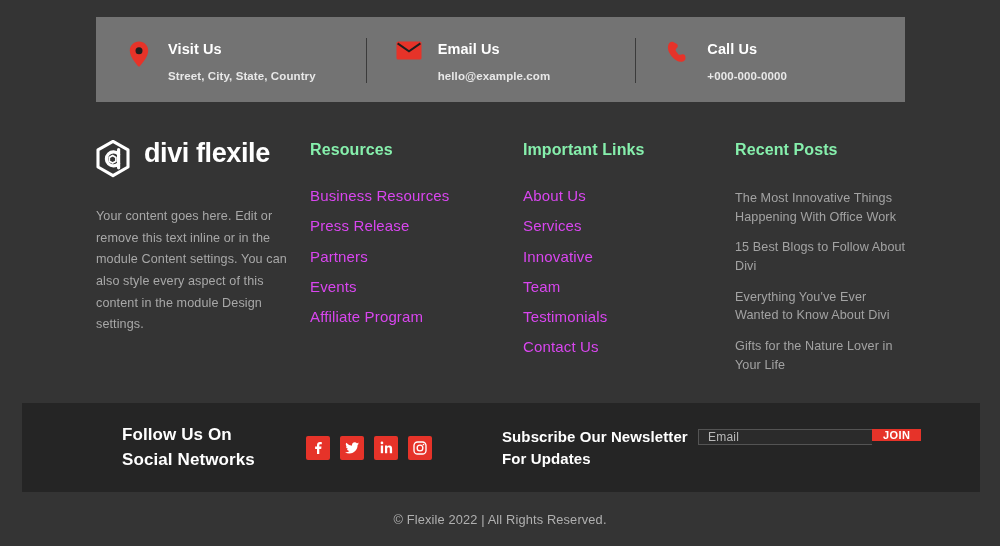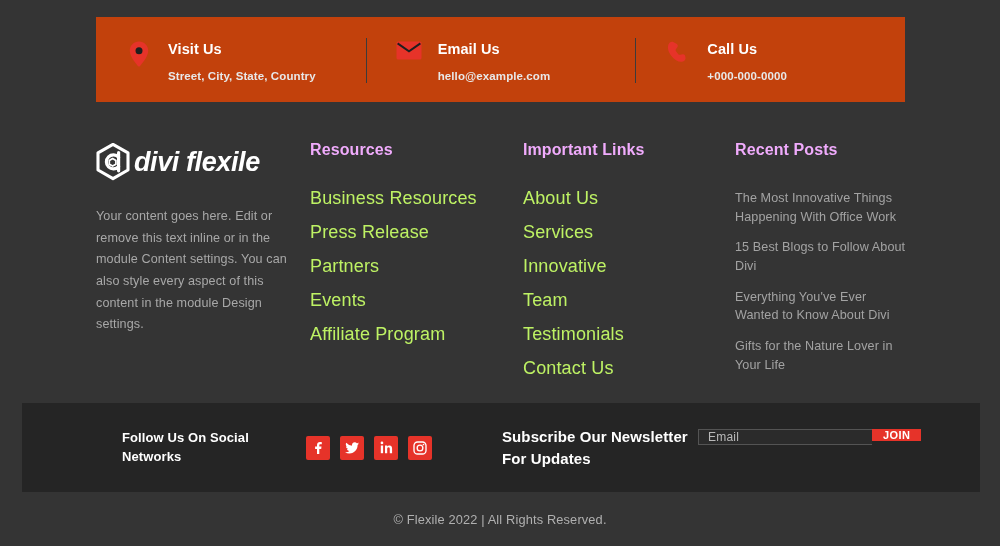--- a/index.html
+++ b/index.html
@@ -17,21 +17,21 @@
     color: #ffffff;
   }
 
   
   .contact-bar {
     position: absolute;
     left: 96px;
     top: 17px;
     width: 809px;
     height: 85px;
-    background: #c2410c;
+    background: #737373;
     display: flex;
     align-items: center;
   }
   .contact-item {
     flex: 1 1 0;
     display: flex;
     align-items: flex-start;
     padding-left: 28px;
     position: relative;
     height: 100%;
@@ -79,56 +79,55 @@
     width: 1000px;
   }
   .col { position: absolute; top: 0; }
   .col-brand { left: 96px; width: 200px; }
   .col-res   { left: 310px; width: 195px; }
   .col-links { left: 523px; width: 195px; }
   .col-posts { left: 735px; width: 175px; }
 
   .logo-row {
     display: flex;
-    align-items: center;
-    gap: 4px;
+    align-items: flex-start;
+    gap: 14px;
     height: 44px;
-    font-style: italic;
   }
   .logo-mark { width: 34px; height: 38px; flex: 0 0 34px; }
   .logo-text {
     font-size: 27px;
     font-weight: bold;
     color: #ffffff;
     letter-spacing: -0.4px;
     line-height: 1;
   }
   .brand-para {
     margin-top: 22px;
     font-size: 12.6px;
     line-height: 1.72;
     color: #a8a8a8;
     letter-spacing: .1px;
   }
 
   .col-title {
     font-size: 16px;
     font-weight: bold;
-    color: #f0abfc;
+    color: #86efac;
     letter-spacing: .1px;
     line-height: 1.2;
     margin-bottom: 16px;
   }
   .link-list { list-style: none; margin-top: 24px; }
   .link-list li { margin-bottom: 0; }
   .link-list a,
   .link-list .lnk {
     display: block;
-    font-size: 18px;
-    color: #bef264;
+    font-size: 15px;
+    color: #d946ef;
     text-decoration: none;
     line-height: 1.25;
     padding: 4px 0 7.5px 0;
     letter-spacing: .15px;
   }
   .post-list { list-style: none; margin-top: 30px; }
   .post-list .lnk {
     display: block;
     font-size: 12.6px;
     color: #a3a3a3;
@@ -149,21 +148,21 @@
     display: flex;
     align-items: center;
   }
   .social-block {
     display: flex;
     align-items: center;
     padding-left: 100px;
     width: 480px;
   }
   .social-heading {
-    font-size: 13px;
+    font-size: 17px;
     font-weight: bold;
     line-height: 1.42;
     color: #ffffff;
     width: 160px;
     letter-spacing: .1px;
   }
   .social-icons { display: flex; gap: 10px; margin-left: 24px; }
   .social-icon {
     width: 24px; height: 24px;
     background: #e63329;

